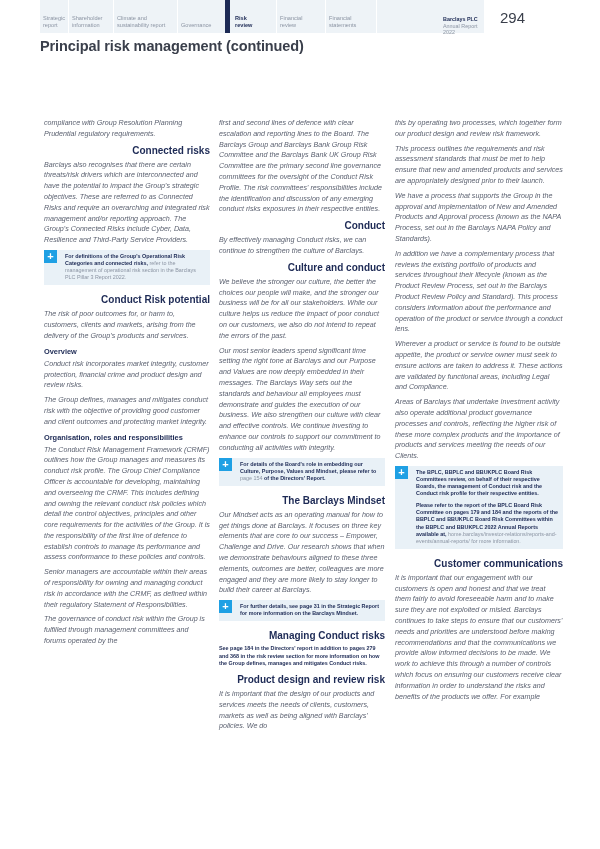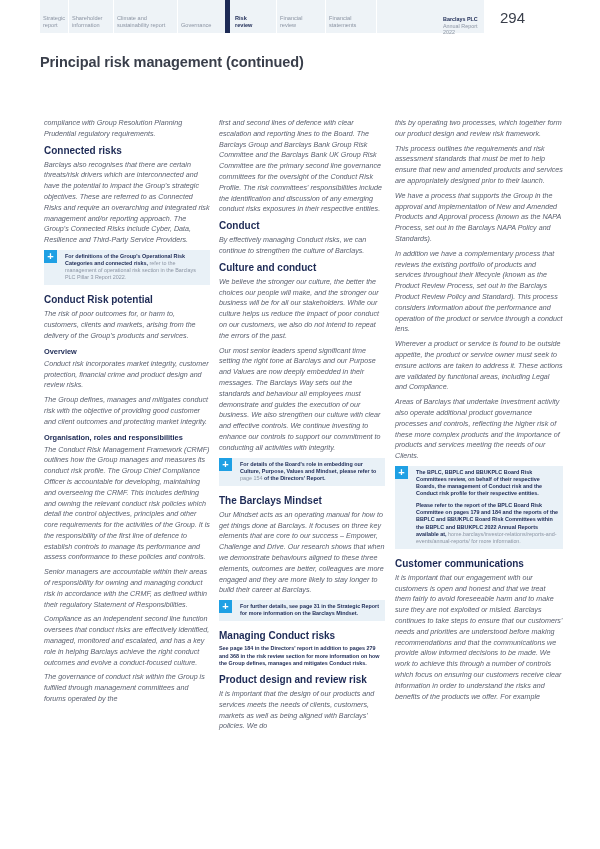--- a/index.html
+++ b/index.html
@@ -10,29 +10,29 @@
     .nav-tab { position: relative; height: 33px; padding: 15px 0 0 3px; font-size: 5.6px; line-height: 6.6px; color: #8b94a3; border-right: 1px solid #ffffff; }
     .nav-tab.active { color: #1d2a55; font-weight: bold; }
     .nav-tab.active::before { content: ""; position: absolute; left: -2px; top: 0; width: 5px; height: 33px; background: #1d2a55; }
     .nav-tab.active span { padding-left: 5px; display: block; }
     .nav-tab span { display: block; }
     .brand { position: absolute; left: 403px; top: 16px; font-size: 5.4px; line-height: 6.6px; }
     .brand .b1 { color: #1d2a55; font-weight: bold; }
     .brand .b2 { color: #8b94a3; }
     .pagenum { position: absolute; left: 460px; top: 9px; font-size: 15px; color: #3a3f4b; font-weight: 300; }
 
-    .page-title { position: absolute; left: 40px; top: 38px; font-size: 14.5px; color: #3a3f4b; letter-spacing: -0.1px; margin-top: 16px; }
+    .page-title { position: absolute; left: 40px; top: 38px; font-size: 14.5px; color: #3a3f4b; letter-spacing: -0.1px; }
 
     .col { position: absolute; top: 118px; width: 166px; }
     .c1 { left: 44px; }
     .c2 { left: 219px; }
     .c3 { left: 395px; width: 168px; }
 
     p.t { font-size: 7.15px; line-height: 10.8px; color: #5b6170; margin-bottom: 4px; font-style: italic; }
-    h2.h { font-size: 10px; font-weight: bold; color: #1d2a55; line-height: 13px; margin: 3px 0 3px; }
+    h2.h { font-size: 10px; font-weight: bold; color: #1d2a55; line-height: 13px; margin: 3px 0 3px; text-align: right; }
     h3.s { font-size: 7.4px; font-weight: bold; color: #1d2a55; line-height: 11px; margin: 1px 0 2px; }
     p.bold-note { font-size: 5.4px; line-height: 7.2px; font-weight: bold; color: #1d2a55; margin-bottom: 6px; }
 
     .callout { position: relative; background: #e9f1f7; padding: 3px 4px 4px 21px; margin: 4px 0 8px; }
     .callout .plus { position: absolute; left: 0; top: 0; width: 13px; height: 13px; background: #1fa0e4; color: #fff; font-size: 11px; line-height: 13px; text-align: center; font-weight: bold; }
     .callout .ct { font-size: 5.4px; line-height: 7.1px; color: #8b94a3; }
     .callout .ct b { color: #1d2a55; }
     .callout .ct + .ct { margin-top: 5px; }
   </style>
 </head>
@@ -85,21 +85,20 @@
     <div class="ct"><b>For definitions of the Group's Operational Risk Categories and connected risks,</b><span> refer to the management of operational risk section in the Barclays PLC Pillar 3 Report 2022.</span></div>
   </div>
   <h2 class="h">Conduct Risk potential</h2>
   <p class="t">The risk of poor outcomes for, or harm to, customers, clients and markets, arising from the delivery of the Group's products and services.</p>
   <h3 class="s">Overview</h3>
   <p class="t">Conduct risk incorporates market integrity, customer protection, financial crime and product design and review risks.</p>
   <p class="t">The Group defines, manages and mitigates conduct risk with the objective of providing good customer and client outcomes and protecting market integrity.</p>
   <h3 class="s">Organisation, roles and responsibilities</h3>
   <p class="t">The Conduct Risk Management Framework (CRMF) outlines how the Group manages and measures its conduct risk profile. The Group Chief Compliance Officer is accountable for developing, maintaining and overseeing the CRMF. This includes defining and owning the relevant conduct risk policies which detail the control objectives, principles and other core requirements for the activities of the Group. It is the responsibility of the first line of defence to establish controls to manage its performance and assess conformance to these policies and controls.</p>
   <p class="t">Senior managers are accountable within their areas of responsibility for owning and managing conduct risk in accordance with the CRMF, as defined within their regulatory Statement of Responsibilities.</p>
-  <p class="t">Compliance as an independent second line function oversees that conduct risks are effectively identified, managed, monitored and escalated, and has a key role in helping Barclays achieve the right conduct outcomes and evolve a conduct-focused culture.</p>
   <p class="t">The governance of conduct risk within the Group is fulfilled through management committees and forums operated by the</p>
 </div>
 
 <div class="col c2">
   <p class="t">first and second lines of defence with clear escalation and reporting lines to the Board. The Barclays Group and Barclays Bank Group Risk Committee and the Barclays Bank UK Group Risk Committee are the primary second line governance committees for the oversight of the Conduct Risk Profile. The risk committees' responsibilities include the identification and discussion of any emerging conduct risks exposures in their respective entities.</p>
   <h2 class="h">Conduct</h2>
   <p class="t">By effectively managing Conduct risks, we can continue to strengthen the culture of Barclays.</p>
   <h2 class="h">Culture and conduct</h2>
   <p class="t">We believe the stronger our culture, the better the choices our people will make, and the stronger our business will be for all our stakeholders. While our culture helps us reduce the impact of poor conduct on our customers, we also do not intend to repeat the errors of the past.</p>
   <p class="t">Our most senior leaders spend significant time setting the right tone at Barclays and our Purpose and Values are now deeply embedded in their messages. The Barclays Way sets out the standards and behaviour all employees must demonstrate and guides the execution of our business. We also strengthen our culture with clear and effective controls. We continue investing to enhance our controls to support our commitment to conducting all activities with integrity.</p>

